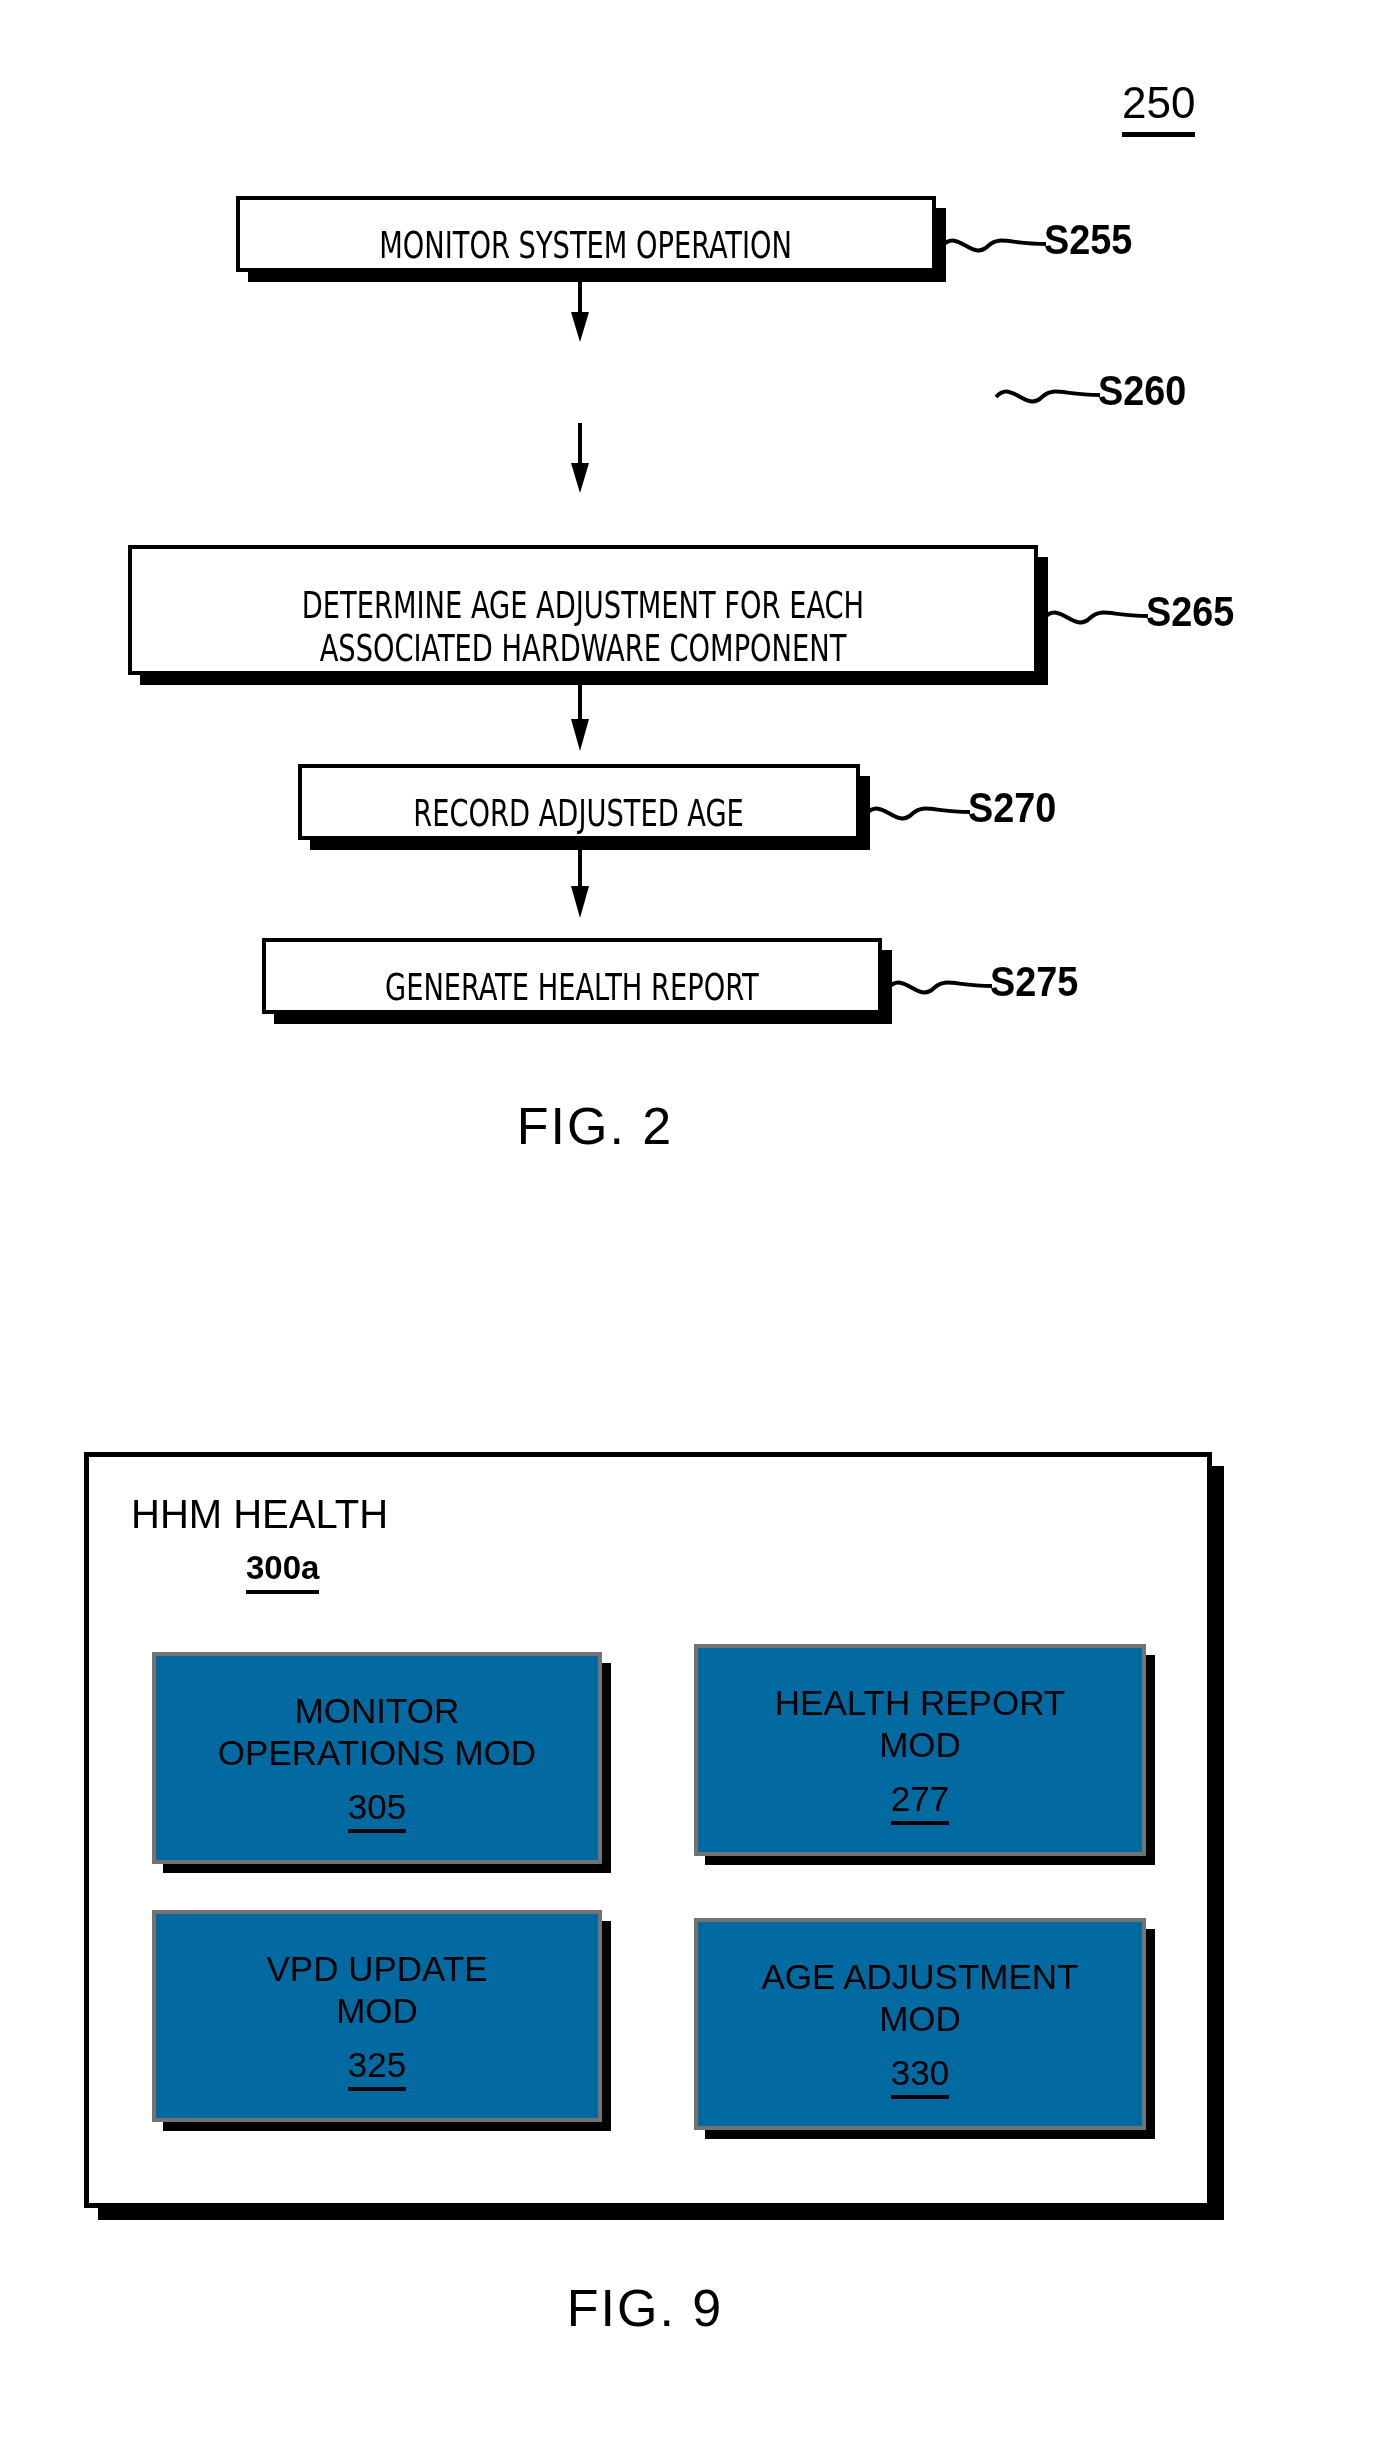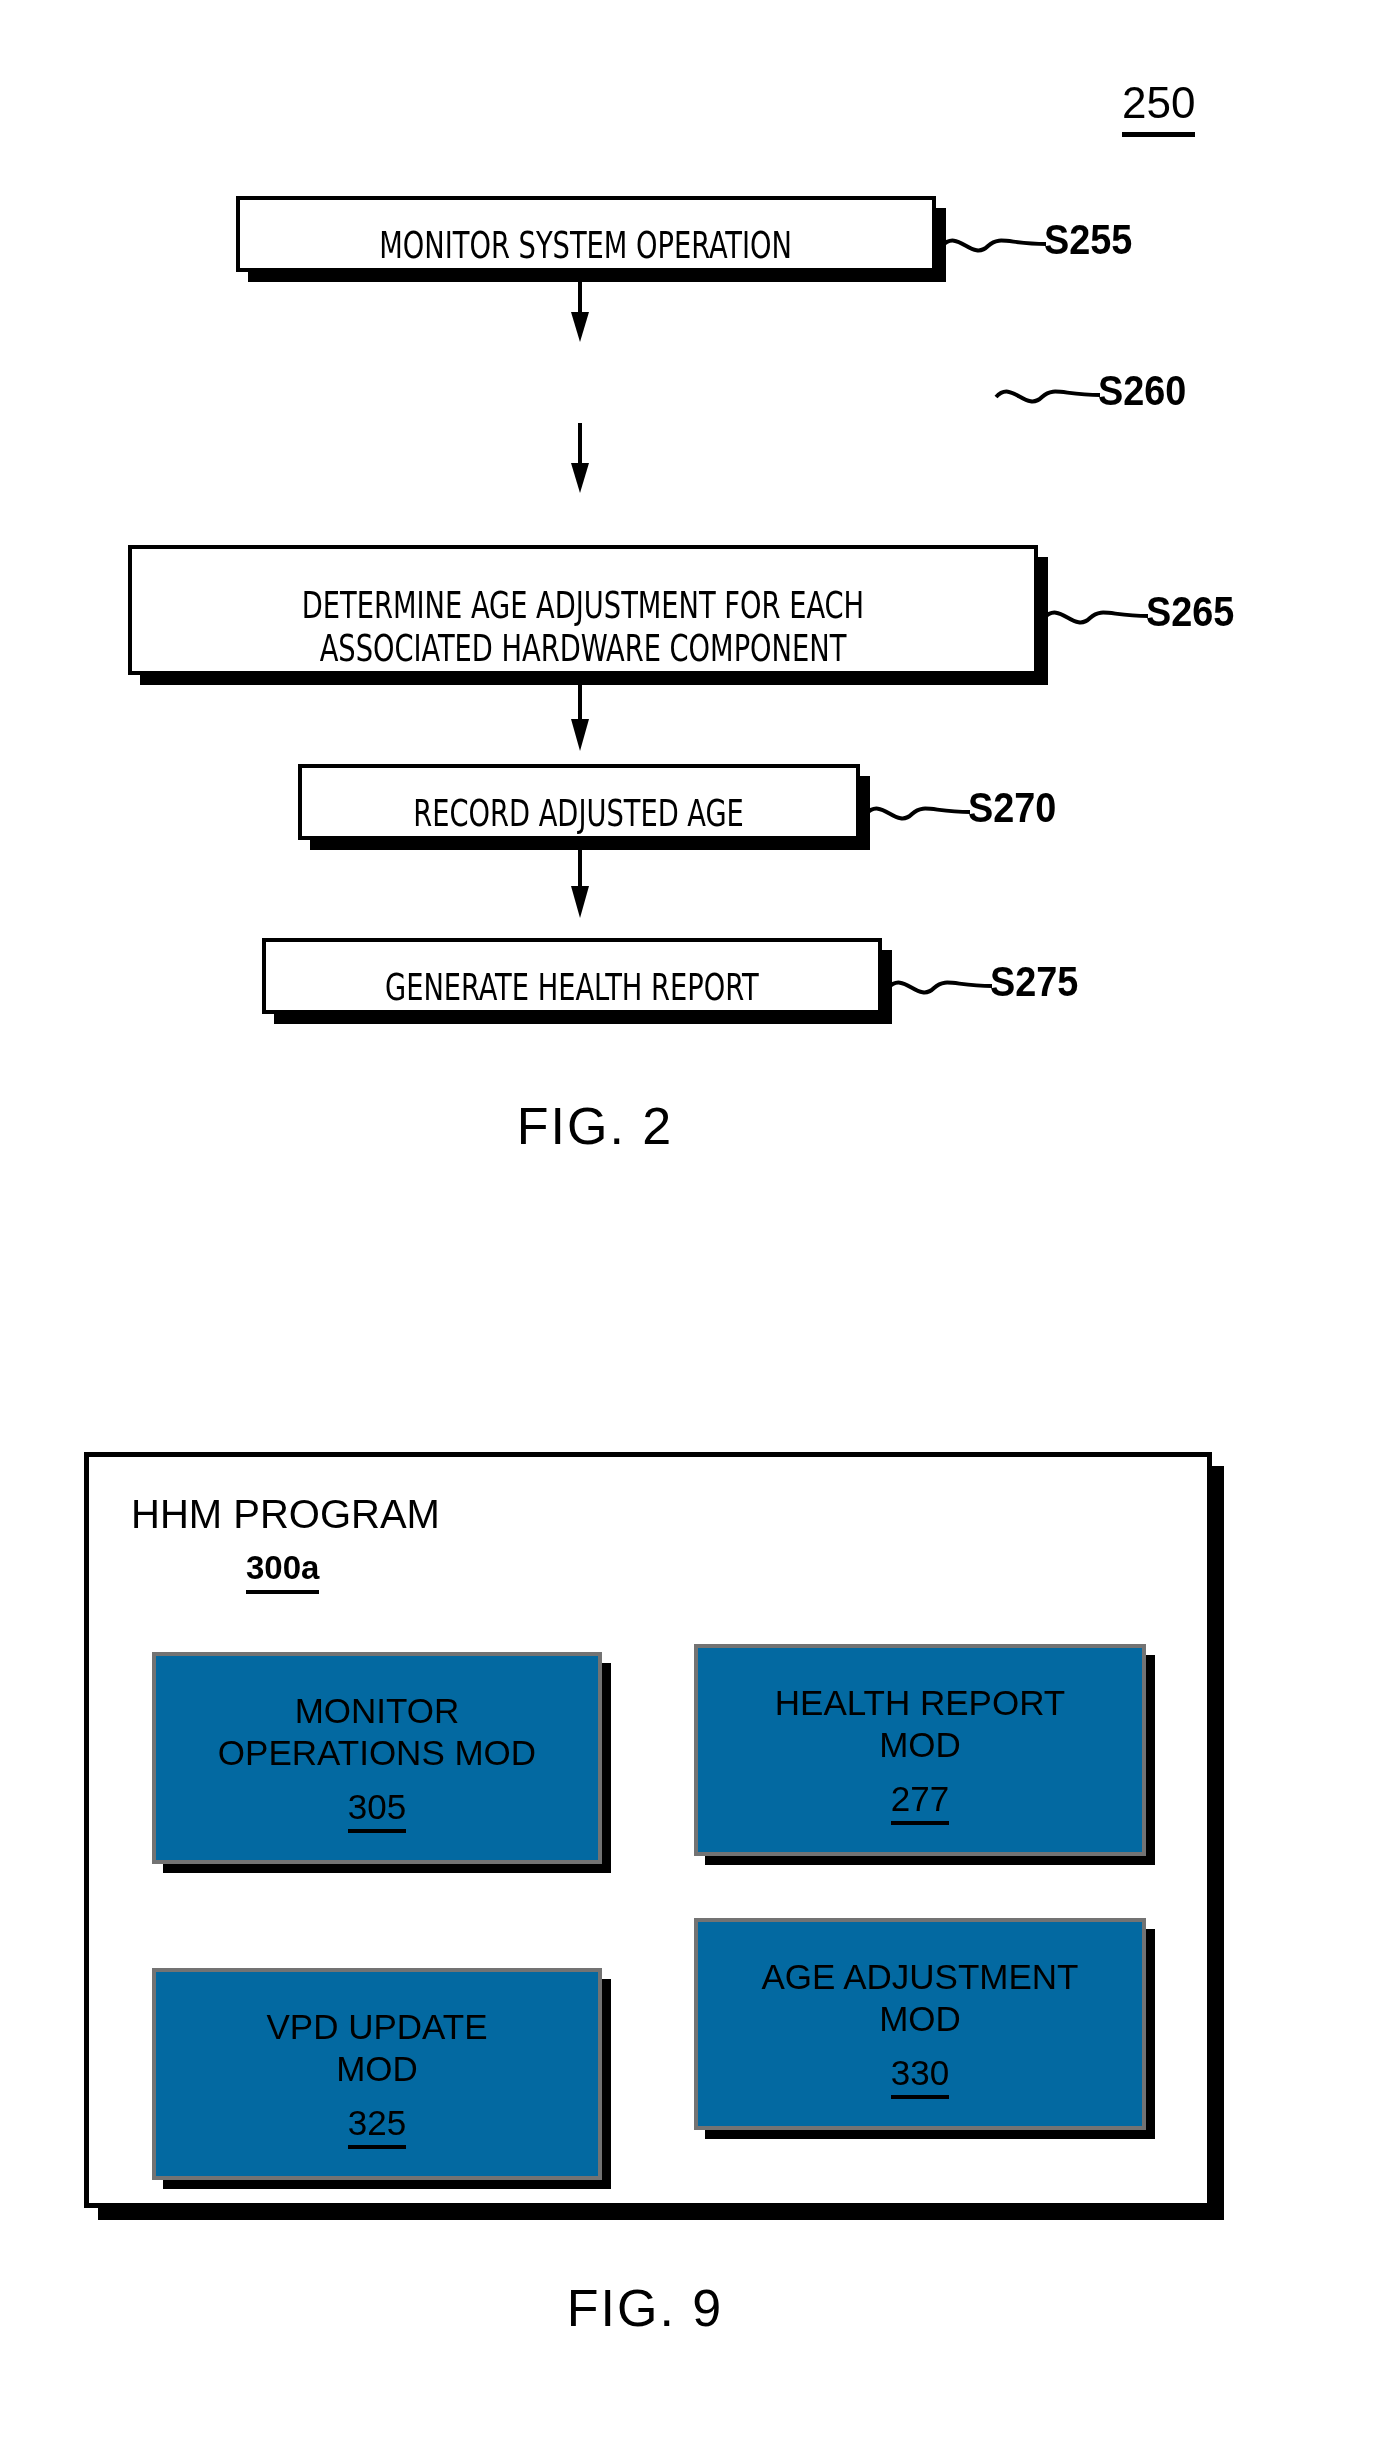--- a/index.html
+++ b/index.html
@@ -212,21 +212,21 @@
   </div>
   <svg class="leader" style="left:882px; top:948px;" width="150" height="70">
     <path d="M6,40 C22,22 36,56 52,40 C64,29 72,38 110,38" fill="none" stroke="#000" stroke-width="4"></path>
   </svg>
   <div class="step-label" style="left:990px; top:958px;">S275</div>
 
   <div class="figcaption" style="left:0px; top:1096px; width:1190px;">FIG. 2</div>
 
   <div class="prog-container" style="left:84px; top:1452px; width:1128px; height:756px;"></div>
 
-  <div class="prog-title" style="left:131px; top:1492px;">HHM PROGRAM</div>
+  <div class="prog-title" style="left:131px; top:1492px;">HHM HEALTH</div>
 
   <div class="prog-num" style="left:246px; top:1549px;">
     <span class="ul">300a</span>
   </div>
 
   <div class="mod-box" style="left:152px; top:1652px; width:450px; height:212px;">
     <div class="mod-name">MONITOR
 OPERATIONS MOD</div>
     <div class="mod-num">
       <span class="ul">305</span>
@@ -234,21 +234,21 @@
   </div>
 
   <div class="mod-box" style="left:694px; top:1644px; width:452px; height:212px;">
     <div class="mod-name">HEALTH REPORT
 MOD</div>
     <div class="mod-num">
       <span class="ul">277</span>
     </div>
   </div>
 
-  <div class="mod-box" style="left:152px; top:1968px; width:450px; height:212px;justify-content:center;">
+  <div class="mod-box" style="left:152px; top:1910px; width:450px; height:212px;justify-content:center;">
     <div class="mod-name">VPD UPDATE
 MOD</div>
     <div class="mod-num">
       <span class="ul">325</span>
     </div>
   </div>
 
   <div class="mod-box" style="left:694px; top:1918px; width:452px; height:212px;">
     <div class="mod-name">AGE ADJUSTMENT
 MOD</div>

